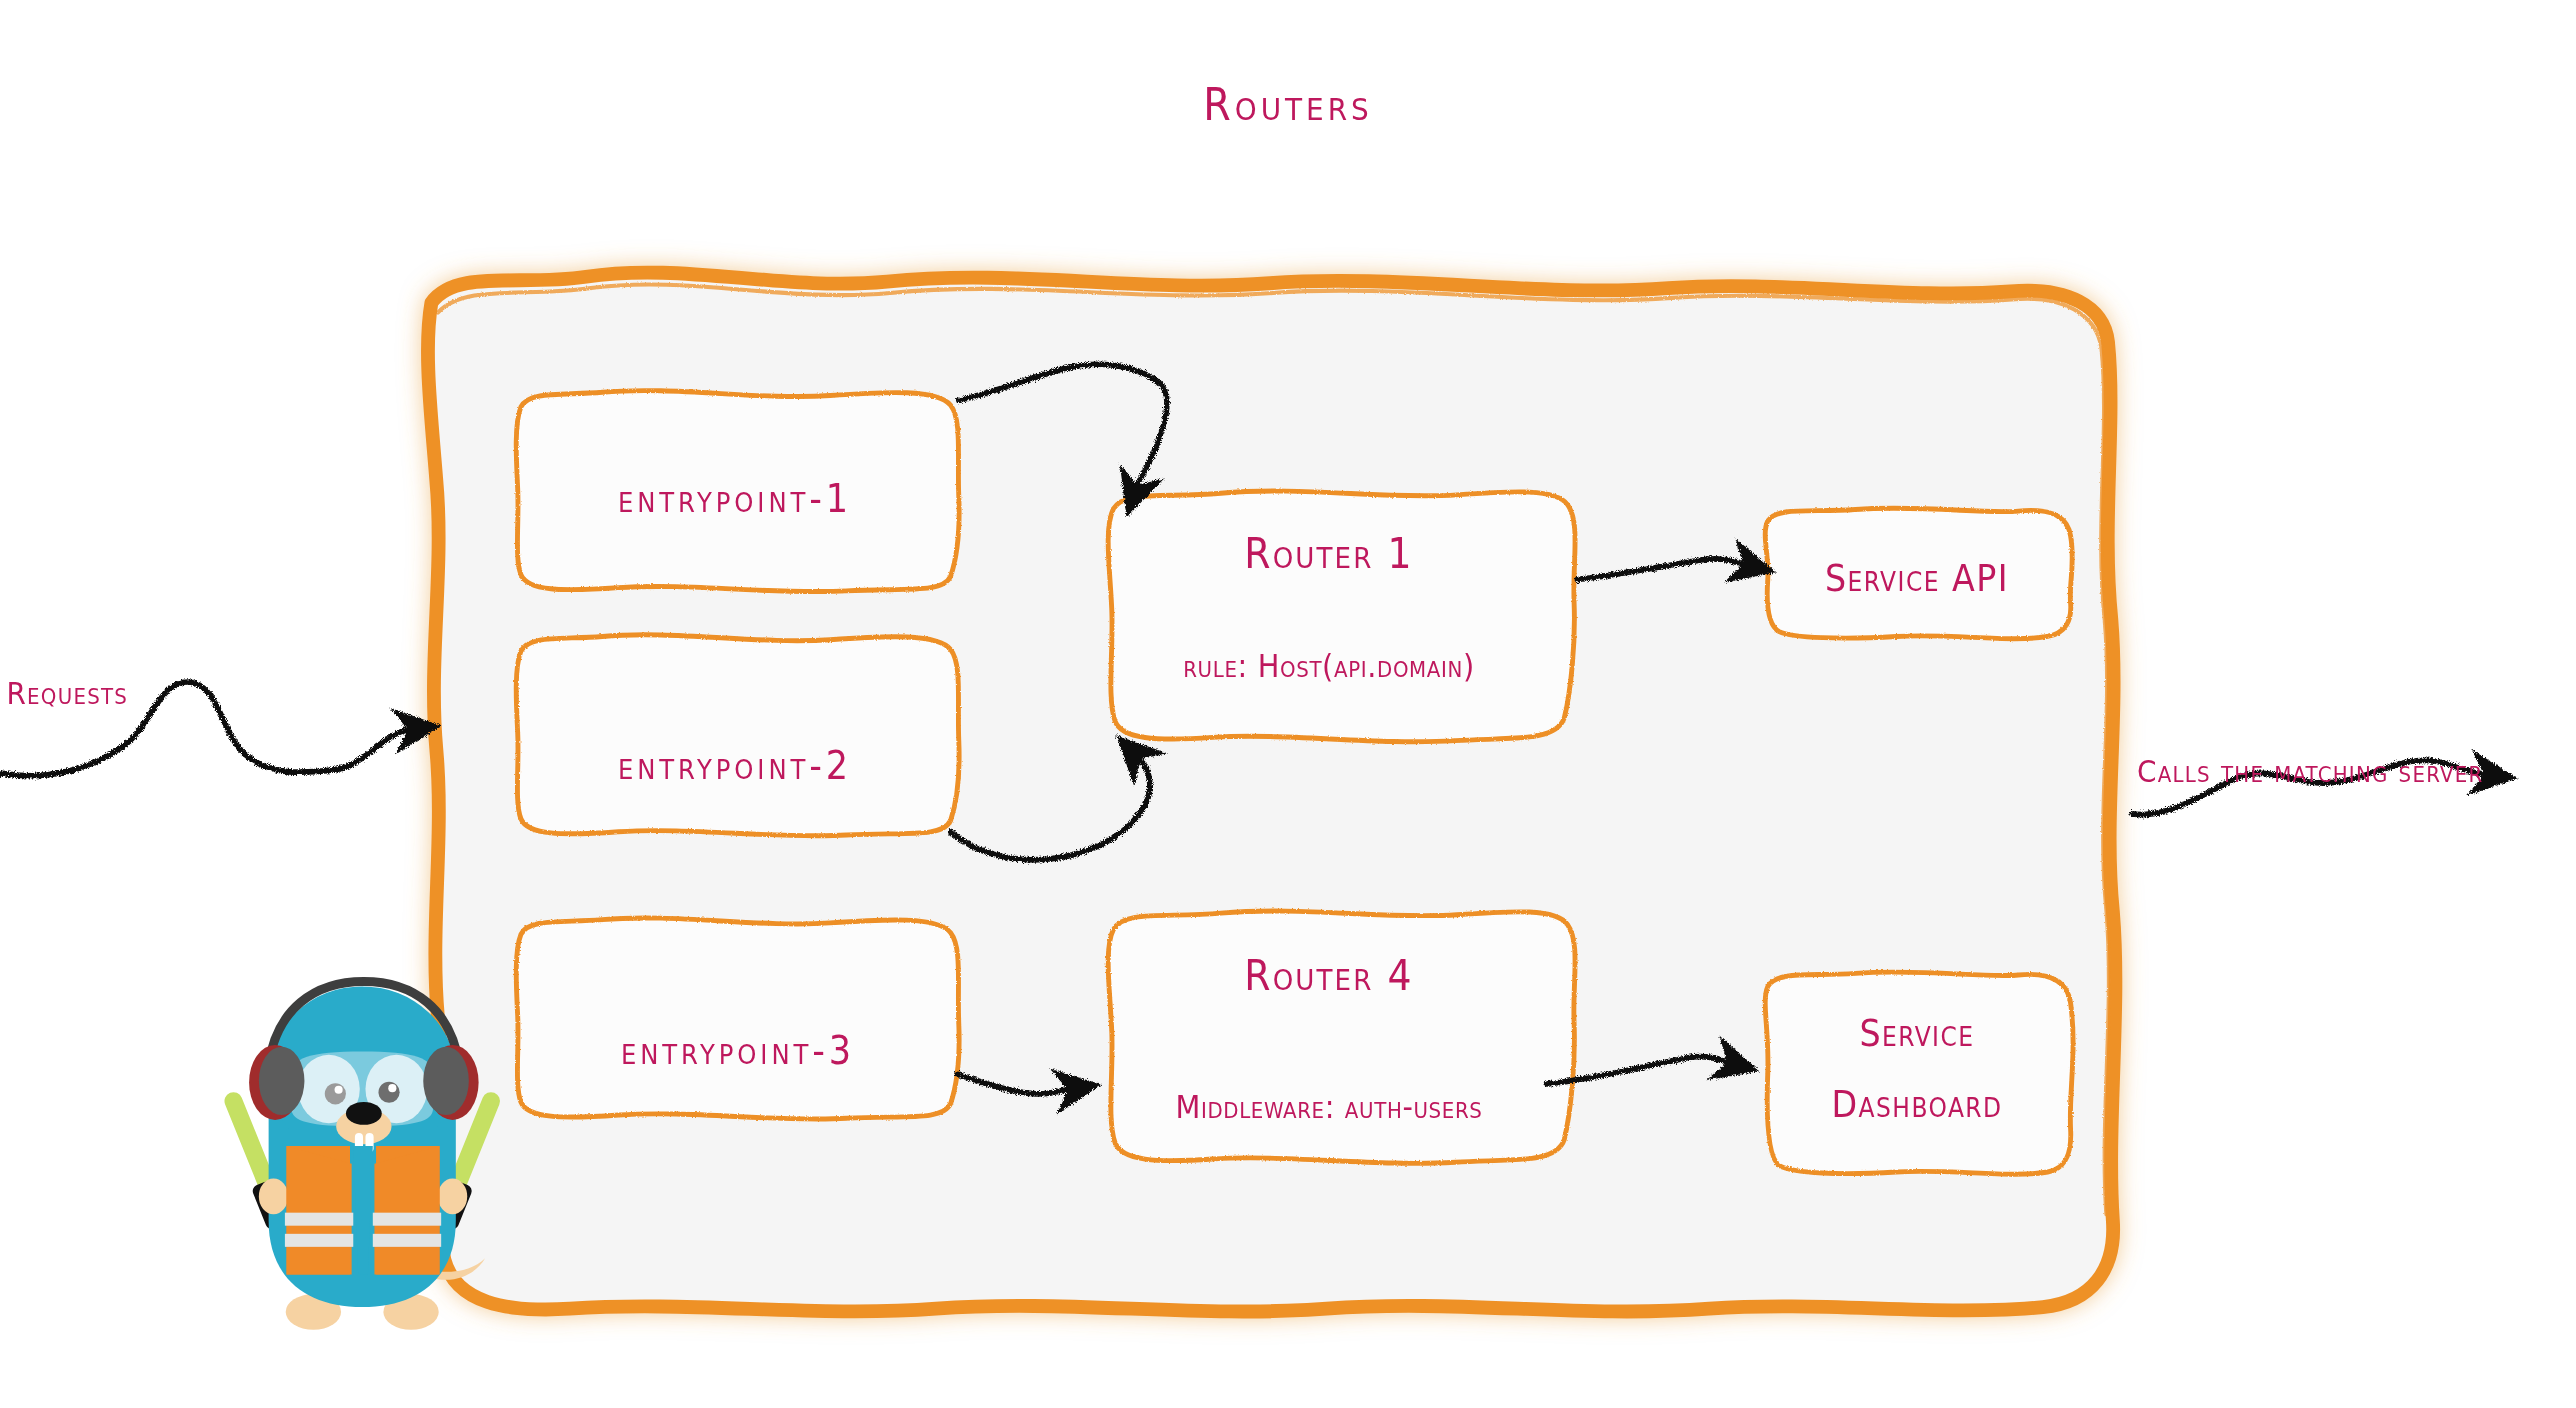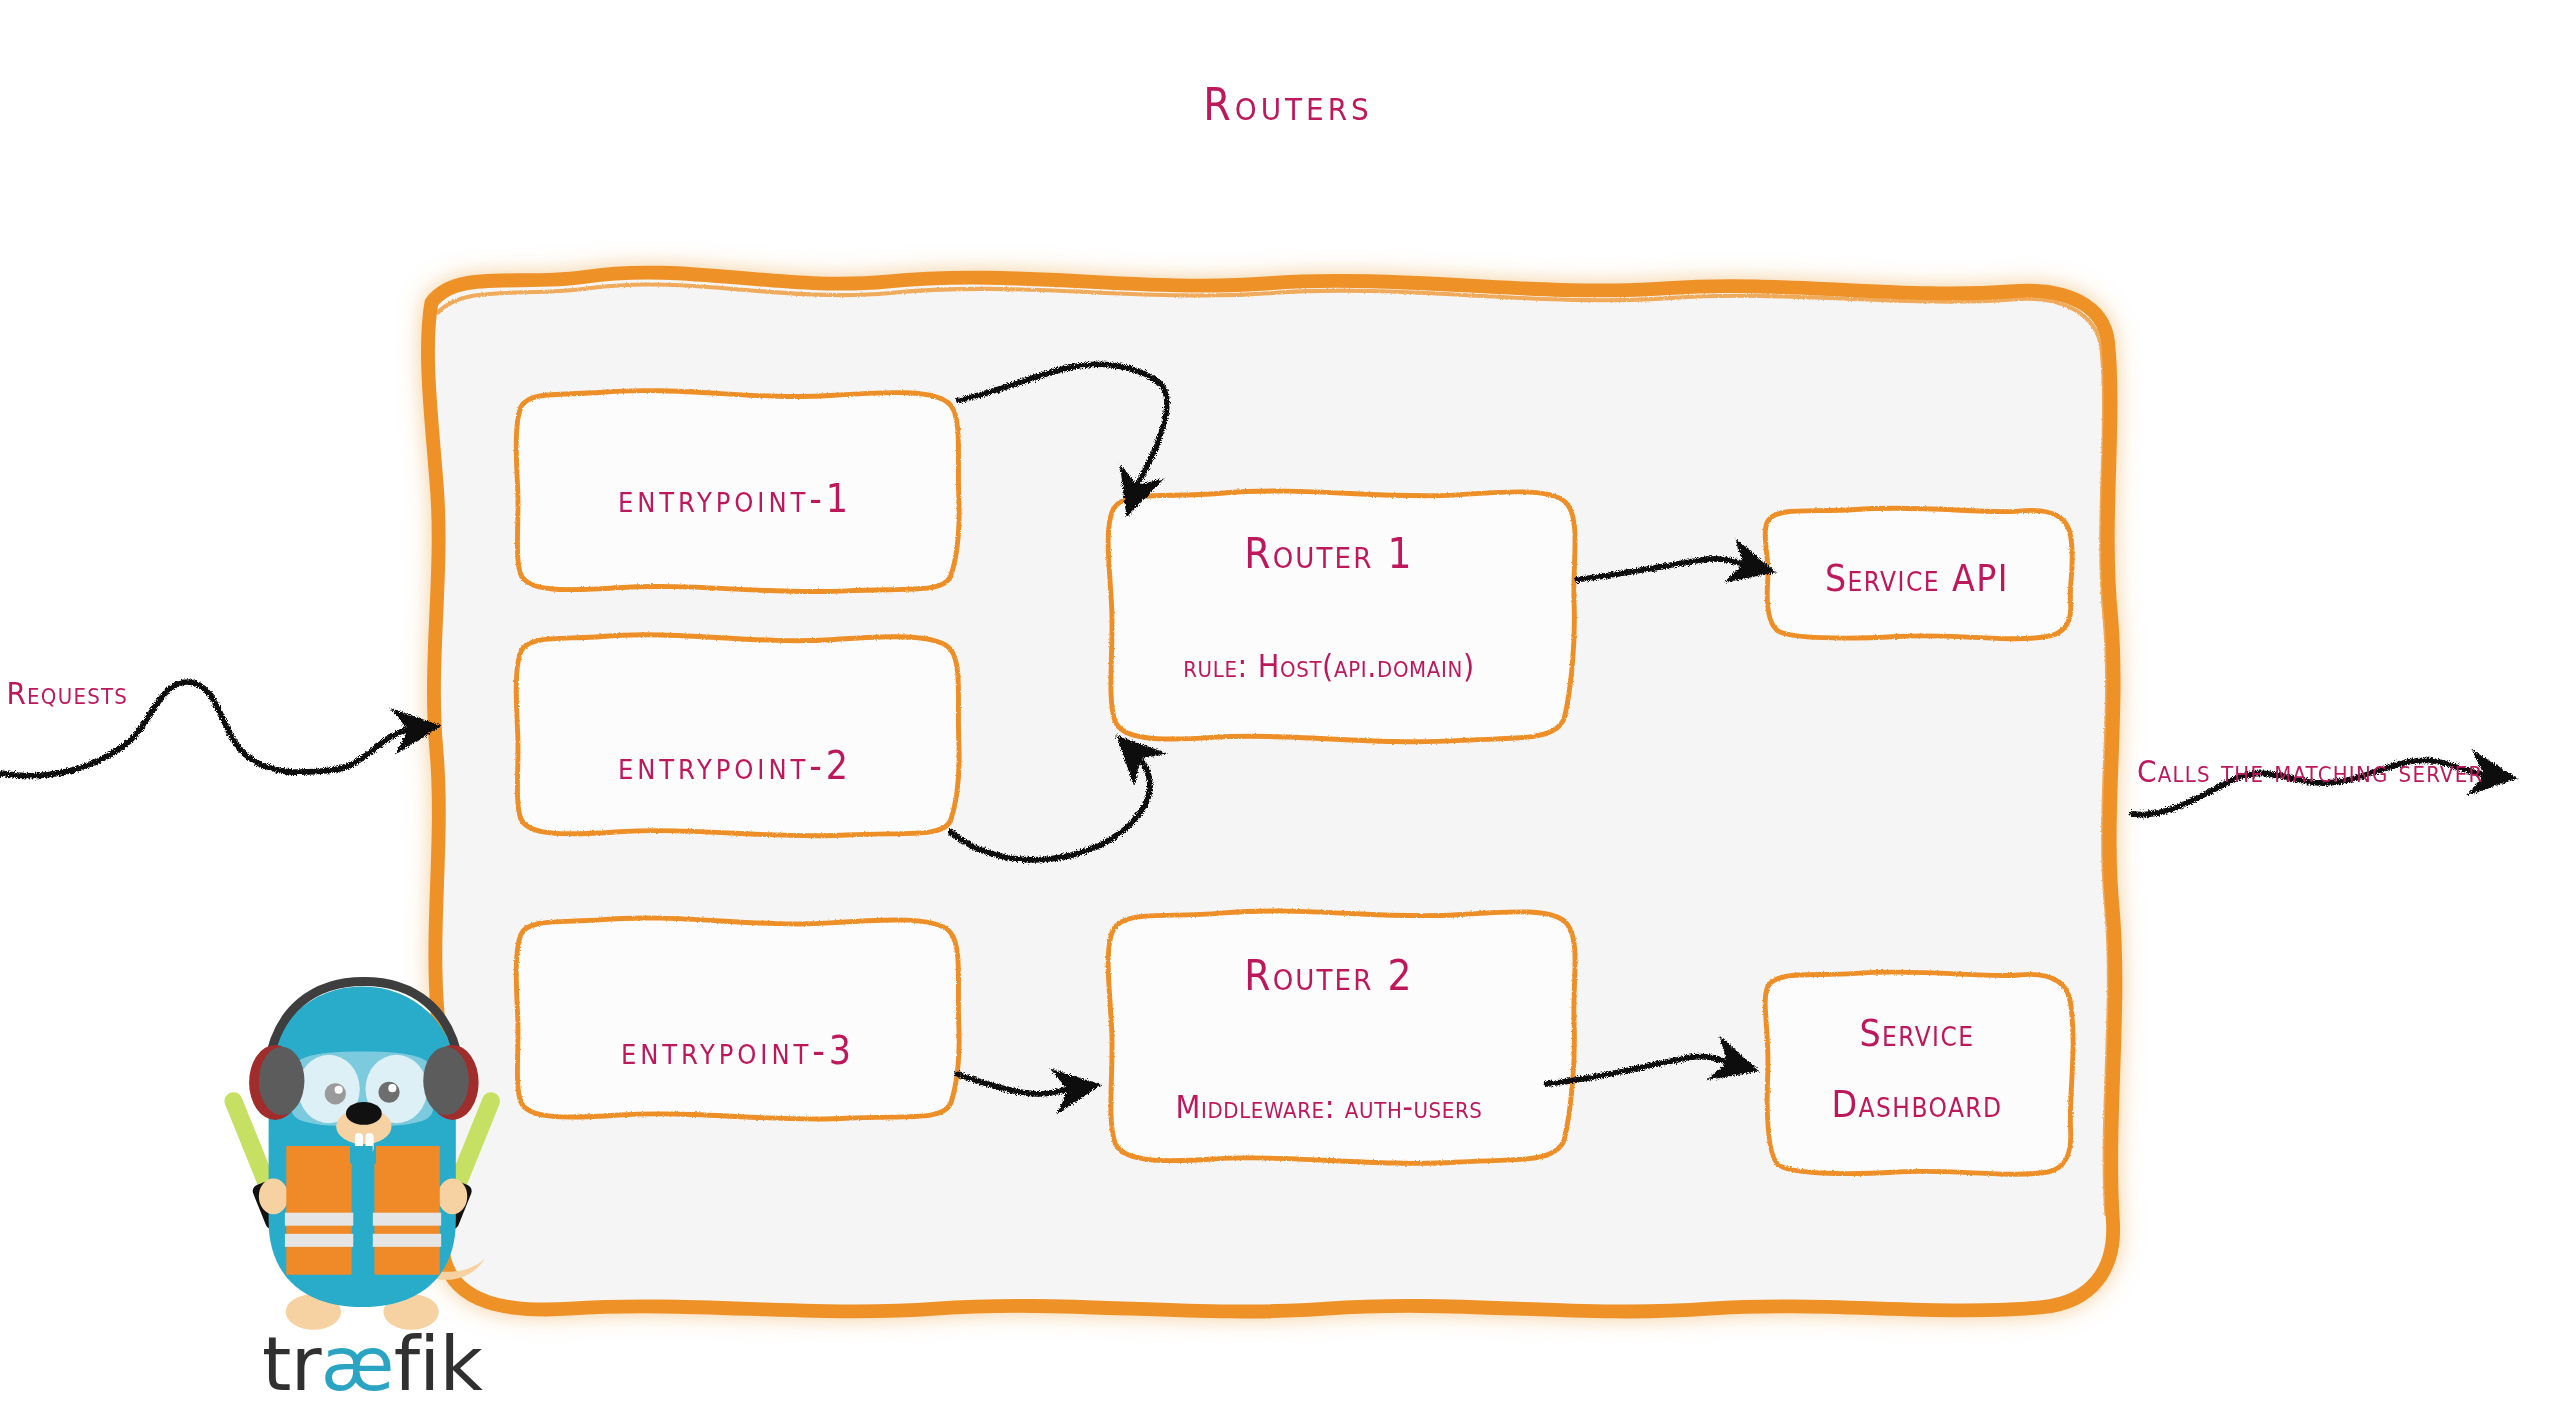--- a/index.html
+++ b/index.html
@@ -242,30 +242,27 @@
 
   <div class="txt hand" id="title">Routers</div>
 
   <div class="txt hand ep-label" style="left:735px;top:498px;">entrypoint-1</div>
   <div class="txt hand ep-label" style="left:735px;top:765px;">entrypoint-2</div>
   <div class="txt hand ep-label" style="left:738px;top:1050px;">entrypoint-3</div>
 
   <div class="txt hand rt-title" style="left:1329px;top:553px;">Router 1</div>
   <div class="txt hand rt-line" style="left:1329px;top:666px;">rule: Host(api.domain)</div>
 
-  <div class="txt hand rt-title" style="left:1329px;top:975px;">Router 2</div>
+  <div class="txt hand rt-title" style="left:1329px;top:975px;">Router 4</div>
   <div class="txt hand rt-line" style="left:1329px;top:1107px;">Middleware: auth-users</div>
 
   <div class="txt hand svc-label" style="left:1917px;top:579px;">Service API</div>
 
   <div class="txt hand svc-label" style="left:1917px;top:1034px;">Service</div>
   <div class="txt hand svc-label" style="left:1917px;top:1105px;">Dashboard</div>
 
   <div class="txt-left hand side-label" style="left:6.5px;top:693px;">Requests</div>
 
   <div class="txt-left hand side-label" style="left:2137px;top:771px;">Calls the matching server</div>
 
-  <div id="wordmark">
-    <span>tr</span><span class="ae">æ</span><span>fik</span>
-  </div>
 
 </div>
 
 
 </body></html>

